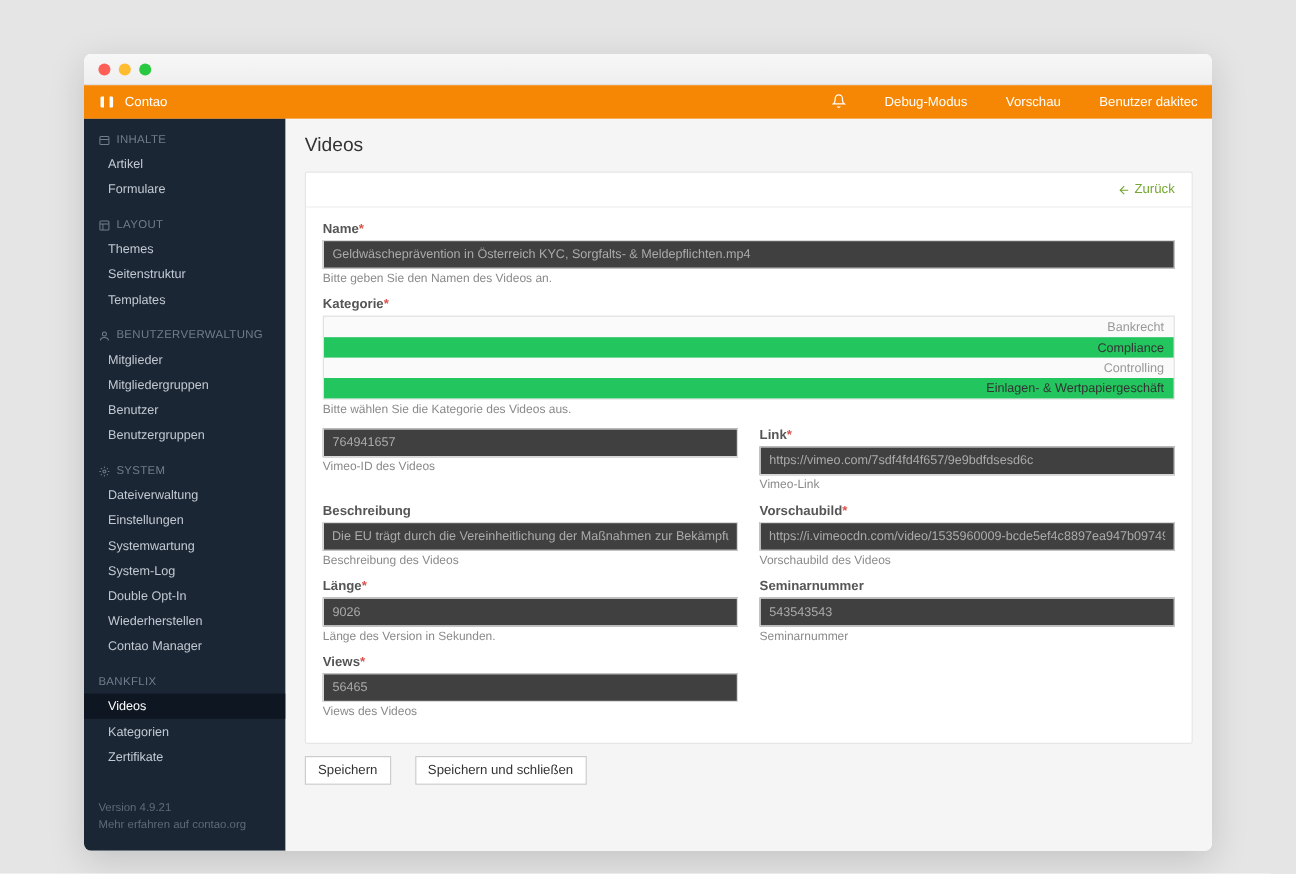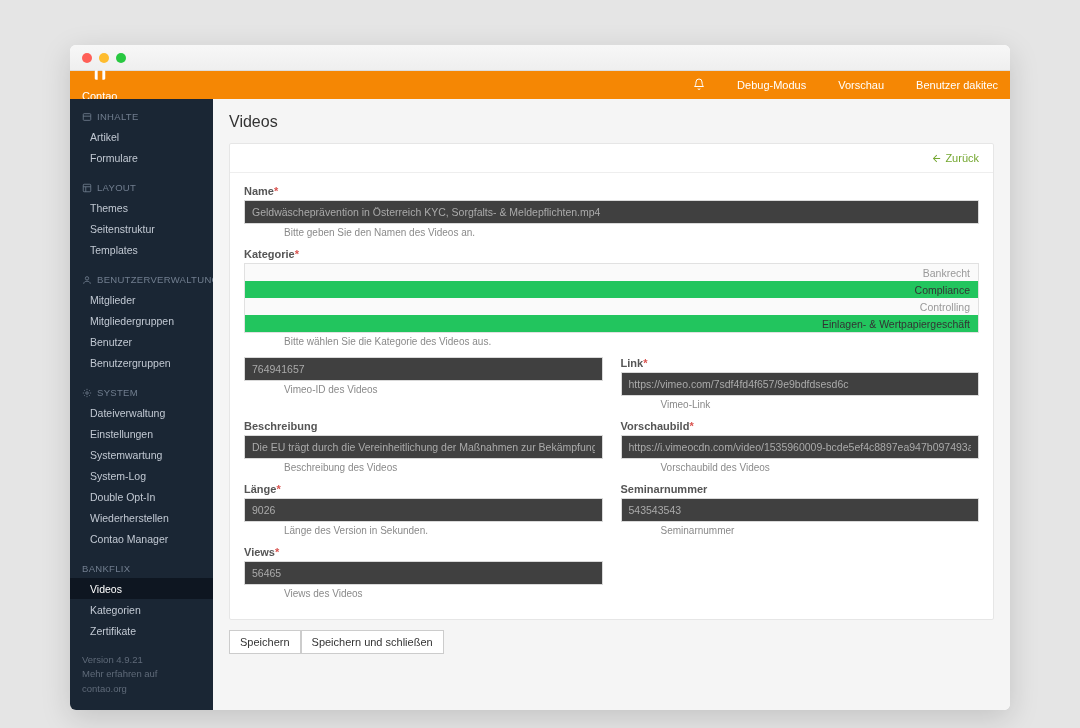--- a/index.html
+++ b/index.html
@@ -5,29 +5,29 @@
   * { margin: 0; padding: 0; box-sizing: border-box; font-family: -apple-system, BlinkMacSystemFont, "Segoe UI", Arial, sans-serif; }
   body { background: #e5e5e5; display: flex; align-items: flex-start; justify-content: center; padding-top: 45px; width: 1080px; height: 728px; }
   .browser-window { width: 940px; background: #fff; border-radius: 6px; overflow: hidden; box-shadow: 0 8px 30px rgba(0,0,0,0.15); }
   .titlebar { height: 26px; background: linear-gradient(#f7f7f7,#efefef); display: flex; align-items: center; padding: 0 12px; gap: 7px; border-bottom: 1px solid #ddd; }
   .tl-dot { width: 10px; height: 10px; border-radius: 50%; }
   .tl-red { background: #ff5f57; }
   .tl-yellow { background: #febc2e; }
   .tl-green { background: #28c840; }
 
   .topbar { height: 28px; background: #f58704; display: flex; align-items: center; color: #fff; font-size: 11px; padding: 0 12px; justify-content: space-between; }
-  .topbar-left { display: flex; align-items: center; gap: 8px; flex-direction: column; }
+  .topbar-left { display: flex; align-items: center; gap: 8px; }
   .topbar-right { display: flex; align-items: center; gap: 32px; }
   .contao-logo { width: 14px; height: 14px; display: inline-flex; align-items: center; justify-content: center; position: relative; }
   .contao-logo svg { width: 14px; height: 14px; }
   .bell-icon svg { width: 12px; height: 12px; }
 
   .app-body { display: flex; min-height: 610px; }
 
-  .sidebar { width: 143px; background: #1a2634; color: #9aa6b5; font-size: 10.5px; display: flex; flex-direction: column; }
+  .sidebar { width: 168px; background: #1a2634; color: #9aa6b5; font-size: 10.5px; display: flex; flex-direction: column; }
   .side-section { padding: 6px 0 2px 0; }
   .side-heading { display: flex; align-items: center; gap: 5px; padding: 6px 12px 4px 12px; color: #717e8f; font-size: 9.5px; letter-spacing: .3px; }
   .side-heading svg { width: 10px; height: 10px; flex: 0 0 auto; }
   .side-item { display: block; padding: 4.5px 12px 4.5px 20px; color: #c2c9d3; cursor: pointer; }
   .side-item.active { background: #0e1621; color: #fff; }
   .side-footer { margin-top: auto; padding: 10px 12px 14px 12px; color: #5f6a79; font-size: 9.5px; line-height: 1.5; }
 
   .main { flex: 1; background: #f5f5f5; padding: 14px 16px 20px 16px; }
   .page-title { font-size: 16px; color: #333; font-weight: 400; margin-bottom: 12px; }
 
@@ -36,27 +36,27 @@
   .back-link { color: #74a730; font-size: 11px; display: inline-flex; align-items: center; gap: 3px; cursor: pointer; }
   .back-link svg { width: 11px; height: 11px; }
   .panel-body { padding: 12px 14px 20px 14px; }
 
   .fieldrow { display: flex; gap: 18px; margin-top: 10px; }
   .field { flex: 1; display: flex; flex-direction: column; }
   .field.full { width: 100%; }
   .label { font-size: 11px; font-weight: 700; color: #555; margin-bottom: 3px; }
   .req { color: #d9534f; }
   .input { border: 1px solid #d9d9d9; background: #404040; color: #aaa; font-size: 10.5px; padding: 5px 7px; width: 100%; }
-  .help { font-size: 10px; color: #8a8a8a; margin-top: 3px; margin-left: 40px; }
+  .help { font-size: 10px; color: #8a8a8a; margin-top: 3px; }
 
   .multiselect { border: 1px solid #e1e1e1; background: #fafafa; font-size: 10.5px; }
   .ms-opt { padding: 2.5px 8px; color: #999; text-align: right; }
   .ms-opt.sel { background: #22c55e; color: #333; }
 
-  .buttons { margin-top: 10px; display: flex; gap: 0; }
+  .buttons { margin-top: 10px; display: flex; gap: 20px; }
   .btn { background: #fff; border: 1px solid #ccc; color: #333; font-size: 11px; padding: 5px 10px; cursor: pointer; }
 </style>
 </head>
 <body>
 
 <div class="browser-window">
 
   <div class="titlebar">
     <span class="tl-dot tl-red"></span>
     <span class="tl-dot tl-yellow"></span>

